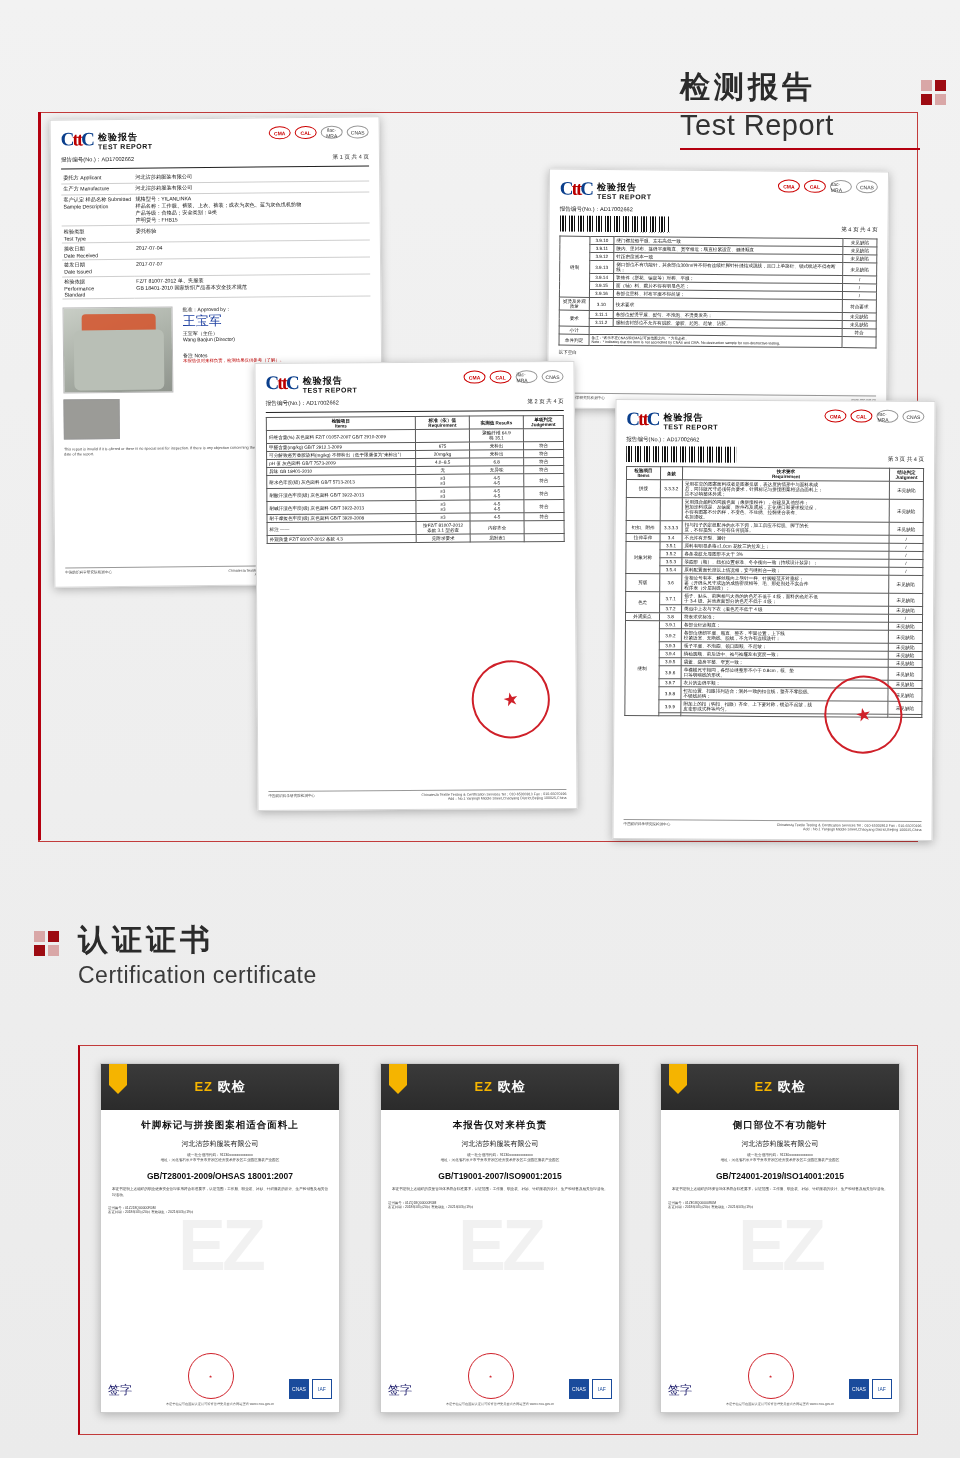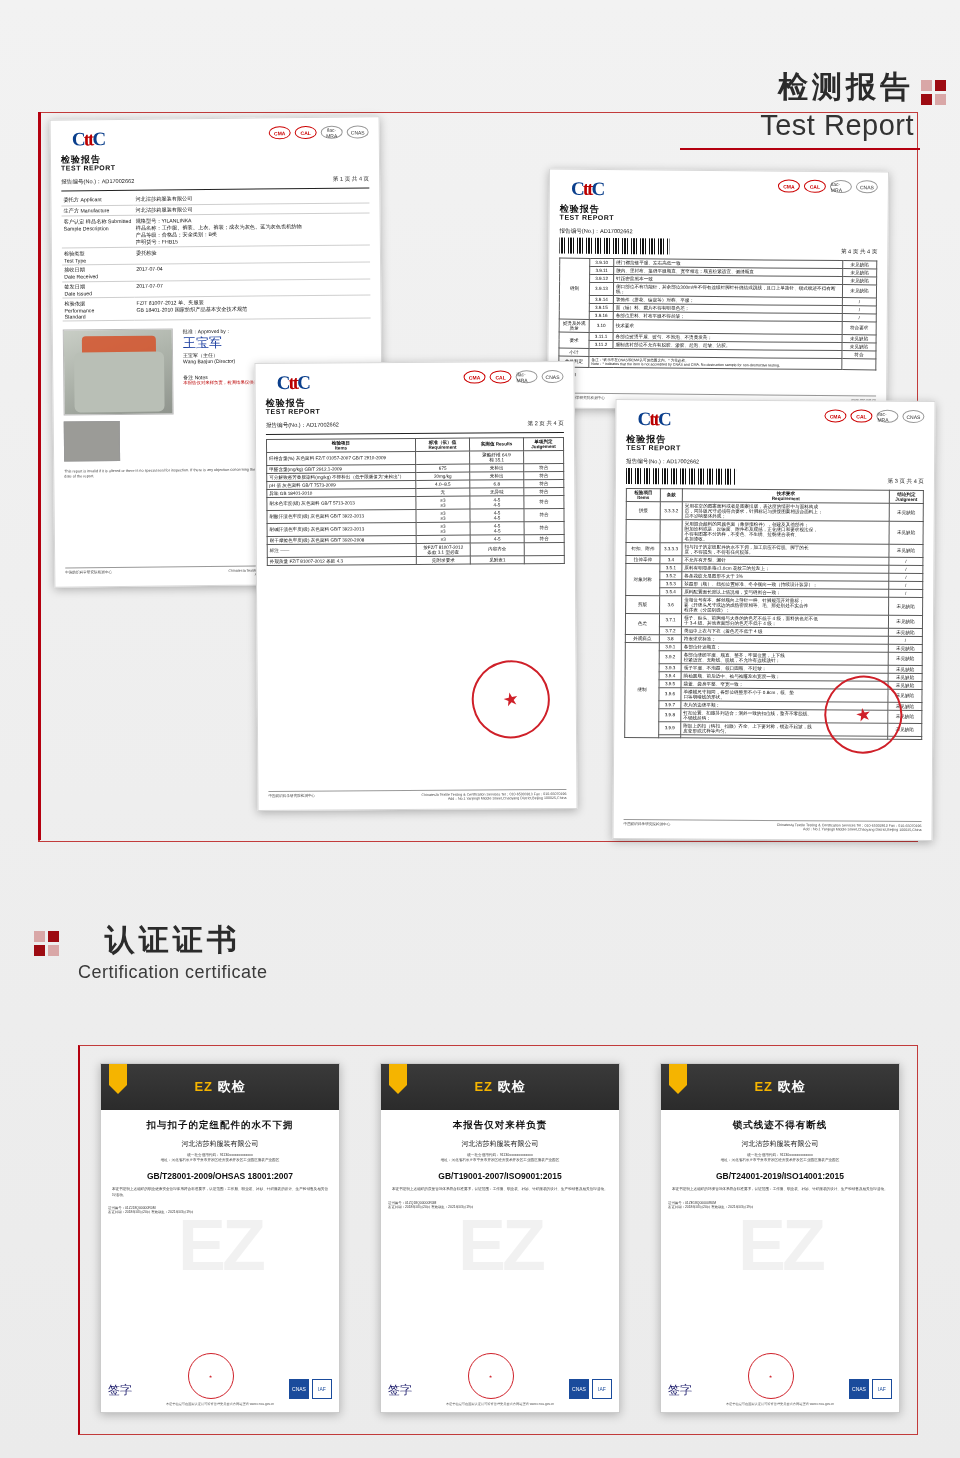--- a/index.html
+++ b/index.html
@@ -14,21 +14,20 @@
   }
 
   
   .section { position: relative; }
 
   .sec1 { height: 905px; }
 
   .title-block-right {
     position: absolute;
     right: 40px; top: 70px;
-    text-align: right;
     z-index: 6;
   }
   .title-cn {
     font-size: 30px; font-weight: bold; color: #2b2b2b;
     letter-spacing: 4px;
     line-height: 1.1;
     padding-right: 6px;
   }
   .title-en {
     font-size: 29px; color: #333; letter-spacing: .5px;
@@ -68,21 +67,21 @@
     position:absolute;
     background:#fff;
     box-shadow: 0 2px 10px rgba(0,0,0,.28);
     overflow:hidden;
     z-index: 3;
     border: 1px solid #d8d8d8;
   }
   .doc .docpad { padding: 8px 10px; height:100%; display:flex; flex-direction:column; }
 
   .dochead { display:flex; align-items:flex-start; justify-content:space-between; }
-  .logo { display:flex; align-items:center; gap:5px;flex-direction:column; }
+  .logo { display:flex; align-items:flex-end; gap:5px; }
   .logo .mark {
     font-size: 19px; font-weight:bold; color:#0b3f8c; letter-spacing:-2px;
     font-family:"Liberation Serif", serif;
   }
   .logo .mark i{ font-style:normal; }
   .logo .mark .r{ color:#b00; }
   .logo .txt { line-height:1.05; }
   .logo .txt .cn { font-size:9px; font-weight:bold; color:#111; letter-spacing:1px;}
   .logo .txt .en { font-size:7px; font-weight:bold; color:#111; letter-spacing:.5px;}
 
@@ -143,22 +142,22 @@
   .redstamp .star{ font-size:18px; line-height:1; }
 
   .sigblock{ font-size:5px; color:#111; }
   .sig{ font-family:"Liberation Serif",serif; font-size:13px; color:#1d3fa0; }
 
   .notice{ font-size:3.8px; color:#444; line-height:1.25; }
 
   
   .sec2 { position:absolute; left:0; top:905px; width:960px; height:553px; }
   .title-block-left{ position:absolute; left:78px; top:18px; }
-  .title-block-left .title-cn{ text-align:center; padding:0; }
-  .title-block-left .title-en{ text-align:left; padding:0; font-size:18px; color:#3a3a3a;}
+  .title-block-left .title-cn{ text-align:left; padding:0; }
+  .title-block-left .title-en{ text-align:left; padding:0; font-size:23px; color:#3a3a3a;}
   .deco-tl{ left:34px; top:26px; }
   .deco-tl .row{ display:flex; gap:3px; }
 
   .frame2{
     position:absolute; left:78px; top:140px; width:840px; height:390px;
     border:1px solid #c23b3b; border-left:2px solid #b4000f;
     z-index:1;
   }
 
   .cert{
@@ -770,21 +769,21 @@
   </div>
 
   <div class="frame2"></div>
 
   <div class="cert" style="left:100px; top:158px; width:240px; height:350px;">
     <div class="inner">
       <div class="topband">
         <div class="corner"></div>
         <div class="ez"><b>EZ</b> <span>欧检</span></div>
       </div>
-      <h3>扣与扣子的定纽配件的水不下拥</h3>
+      <h3>针脚标记与拼接图案相适合面料上</h3>
       <div class="company">河北沽莎莉服装有限公司</div>
       <div class="lines" style="white-space:pre-line">统一社会信用代码：91130xxxxxxxxxxxxx
 地址：河北省石家庄市辛集市开发区经济技术开发区工业园区服装产业园区</div>
       <div class="std">GB/T28001-2009/OHSAS 18001:2007</div>
       <div class="watermark">EZ</div>
       <div class="body">本证书证明上述组织的职业健康安全管理体系符合标准要求，认证范围：工作服、职业装、衬衫、针织服装的设计、生产和销售及相关管理活动。</div>
       <div style="font-size:3.4px;color:#333;margin-top:8px">证书编号：01ZJ18Q00000R0M</div>
       <div style="font-size:3.4px;color:#333">发证日期：2018年03月20日    有效期至：2021年03月19日</div>
       <div class="foot">
         <div class="sign">签字</div>
@@ -824,21 +823,21 @@
       <div class="bottomline">本证书信息可在国家认证认可监督管理委员会官方网站查询 www.cnca.gov.cn</div>
     </div>
   </div>
 
   <div class="cert" style="left:660px; top:158px; width:240px; height:350px;">
     <div class="inner">
       <div class="topband">
         <div class="corner"></div>
         <div class="ez"><b>EZ</b> <span>欧检</span></div>
       </div>
-      <h3>锁式线迹不得有断线</h3>
+      <h3>侧口部位不有功能针</h3>
       <div class="company">河北沽莎莉服装有限公司</div>
       <div class="lines" style="white-space:pre-line">统一社会信用代码：91130xxxxxxxxxxxxx
 地址：河北省石家庄市辛集市开发区经济技术开发区工业园区服装产业园区</div>
       <div class="std">GB/T24001-2019/ISO14001:2015</div>
       <div class="watermark">EZ</div>
       <div class="body">本证书证明上述组织的环境管理体系符合标准要求，认证范围：工作服、职业装、衬衫、针织服装的设计、生产和销售及相关管理活动。</div>
       <div style="font-size:3.4px;color:#333;margin-top:8px">证书编号：01ZE18Q00000R0M</div>
       <div style="font-size:3.4px;color:#333">发证日期：2018年03月20日    有效期至：2021年03月19日</div>
       <div class="foot">
         <div class="sign">签字</div>

